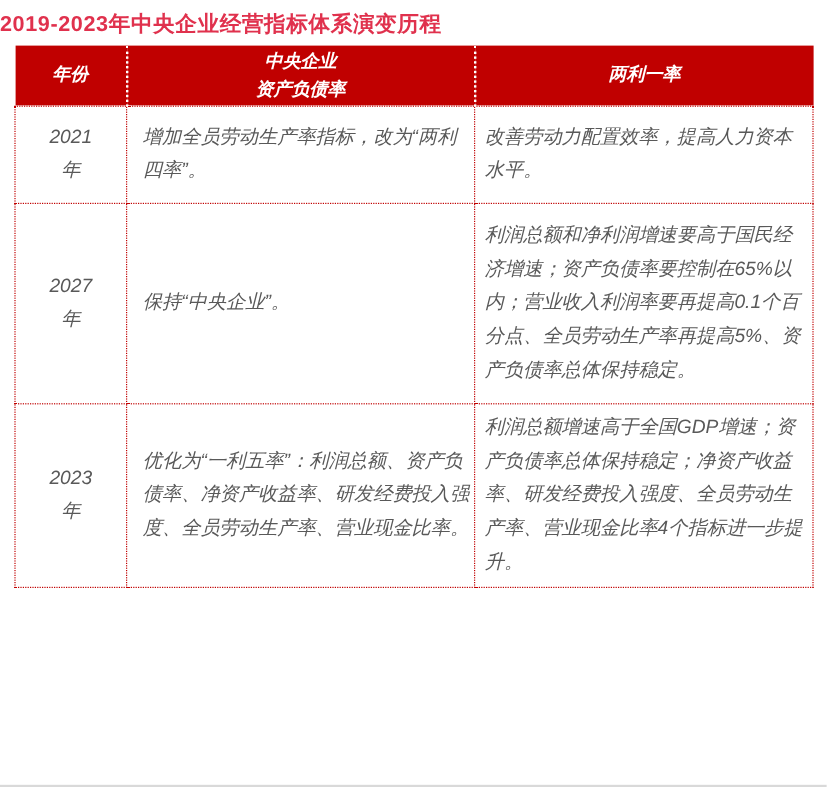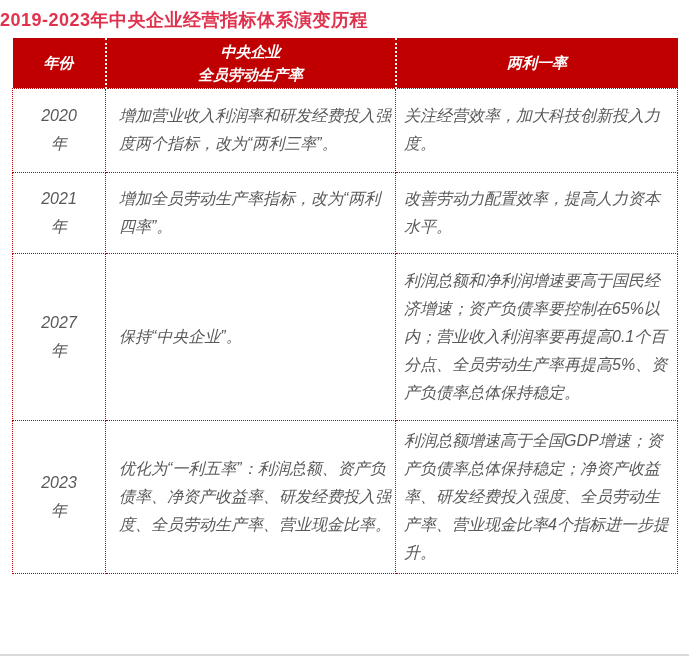--- a/index.html
+++ b/index.html
@@ -80,34 +80,26 @@
   <colgroup>
     <col class="c-year">
       <col class="c-system">
       <col class="c-req">
   </colgroup>
   <thead>
     <tr>
       <th>年份</th>
       <th>
         <div>中央企业</div>
-        <div>全员劳动生产率</div>
+        <div>资产负债率</div>
       </th>
       <th>两利一率</th>
     </tr>
   </thead>
   <tbody>
-    <tr class="r1">
-      <td class="year-cell">
-        <div>2020</div>
-        <div>年</div>
-      </td>
-      <td class="system-cell">增加营业收入利润率和研发经费投入强度两个指标，改为“两利三率”。</td>
-      <td class="req-cell">关注经营效率，加大科技创新投入力度。</td>
-    </tr>
     <tr class="r2">
       <td class="year-cell">
         <div>2021</div>
         <div>年</div>
       </td>
       <td class="system-cell">增加全员劳动生产率指标，改为“两利四率”。</td>
       <td class="req-cell">改善劳动力配置效率，提高人力资本水平。</td>
     </tr>
     <tr class="r3">
       <td class="year-cell">

